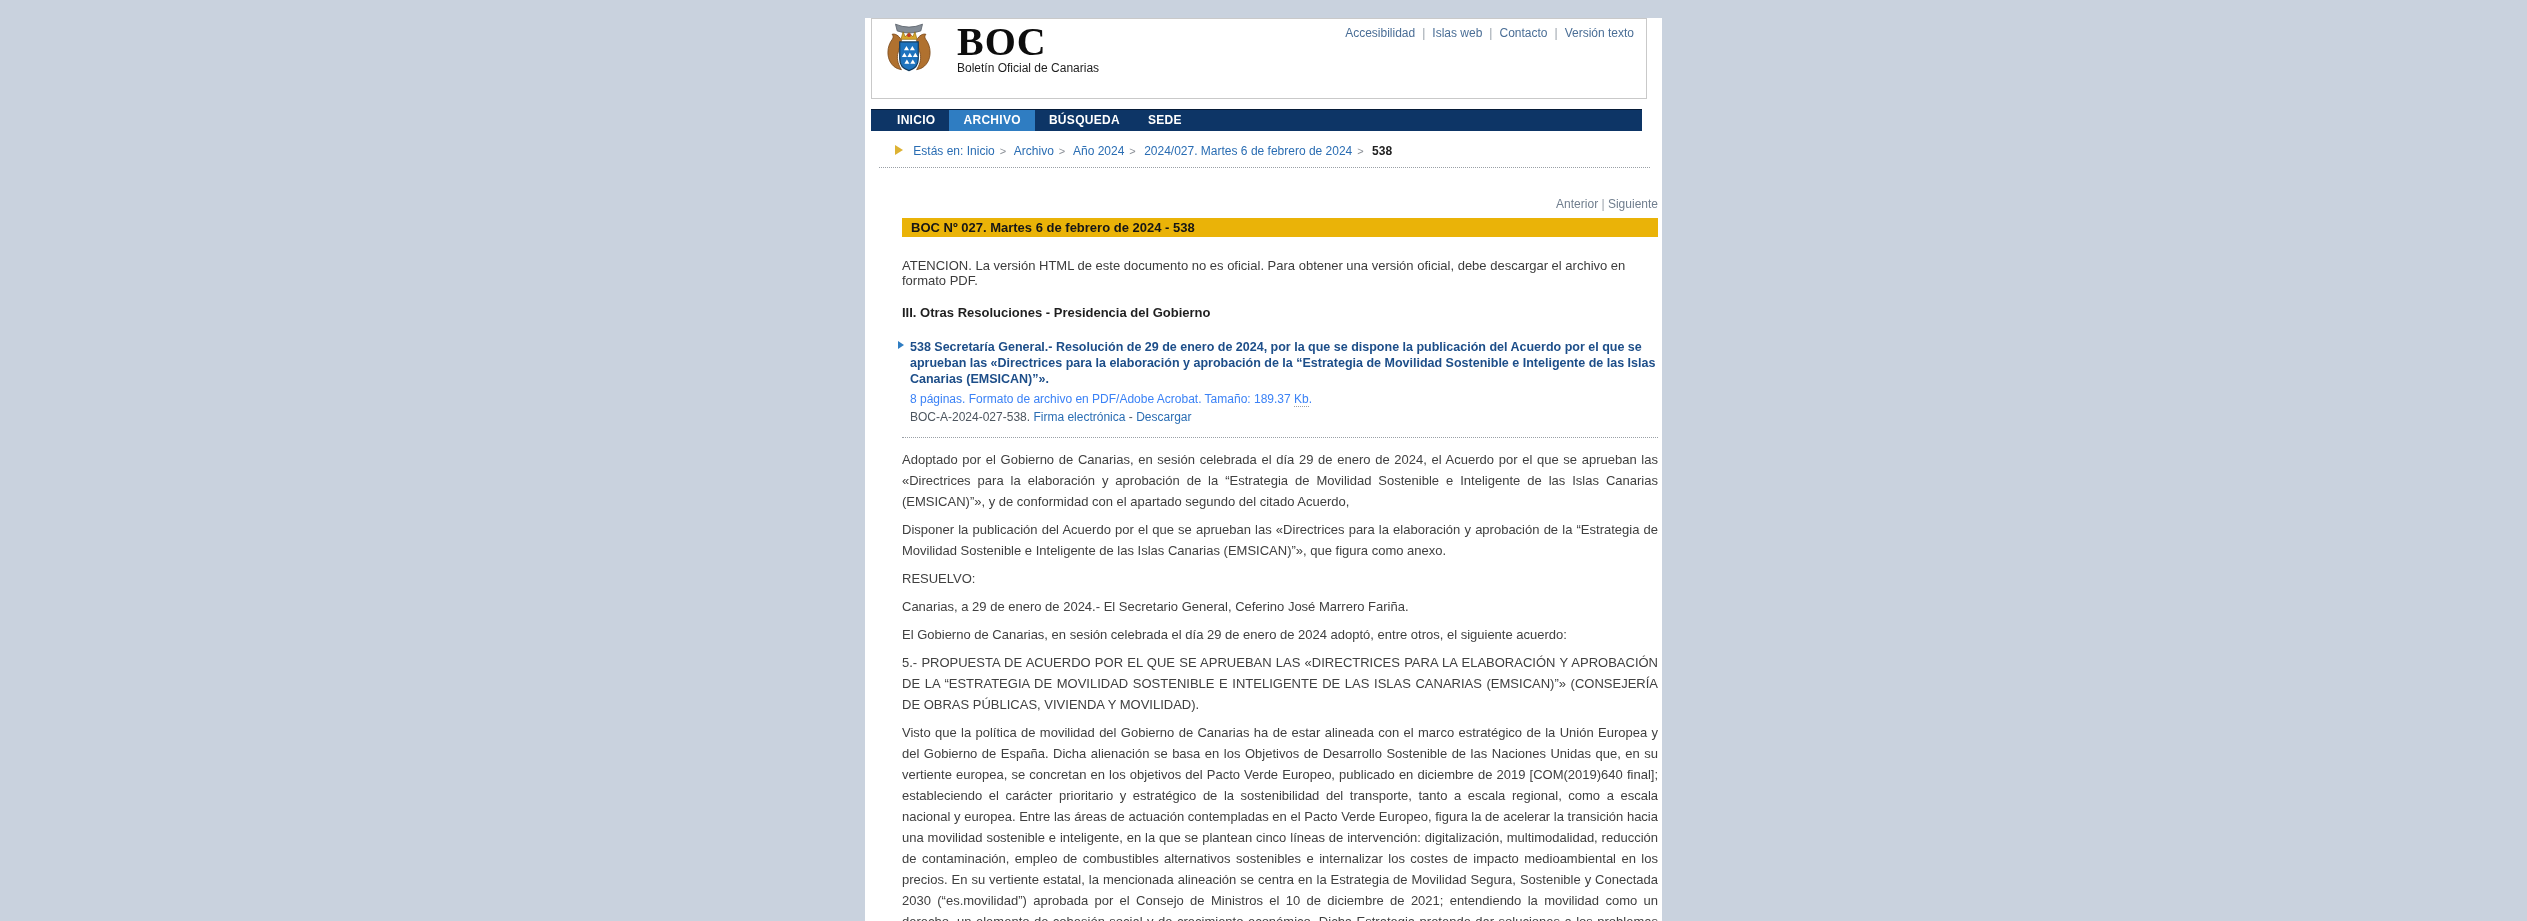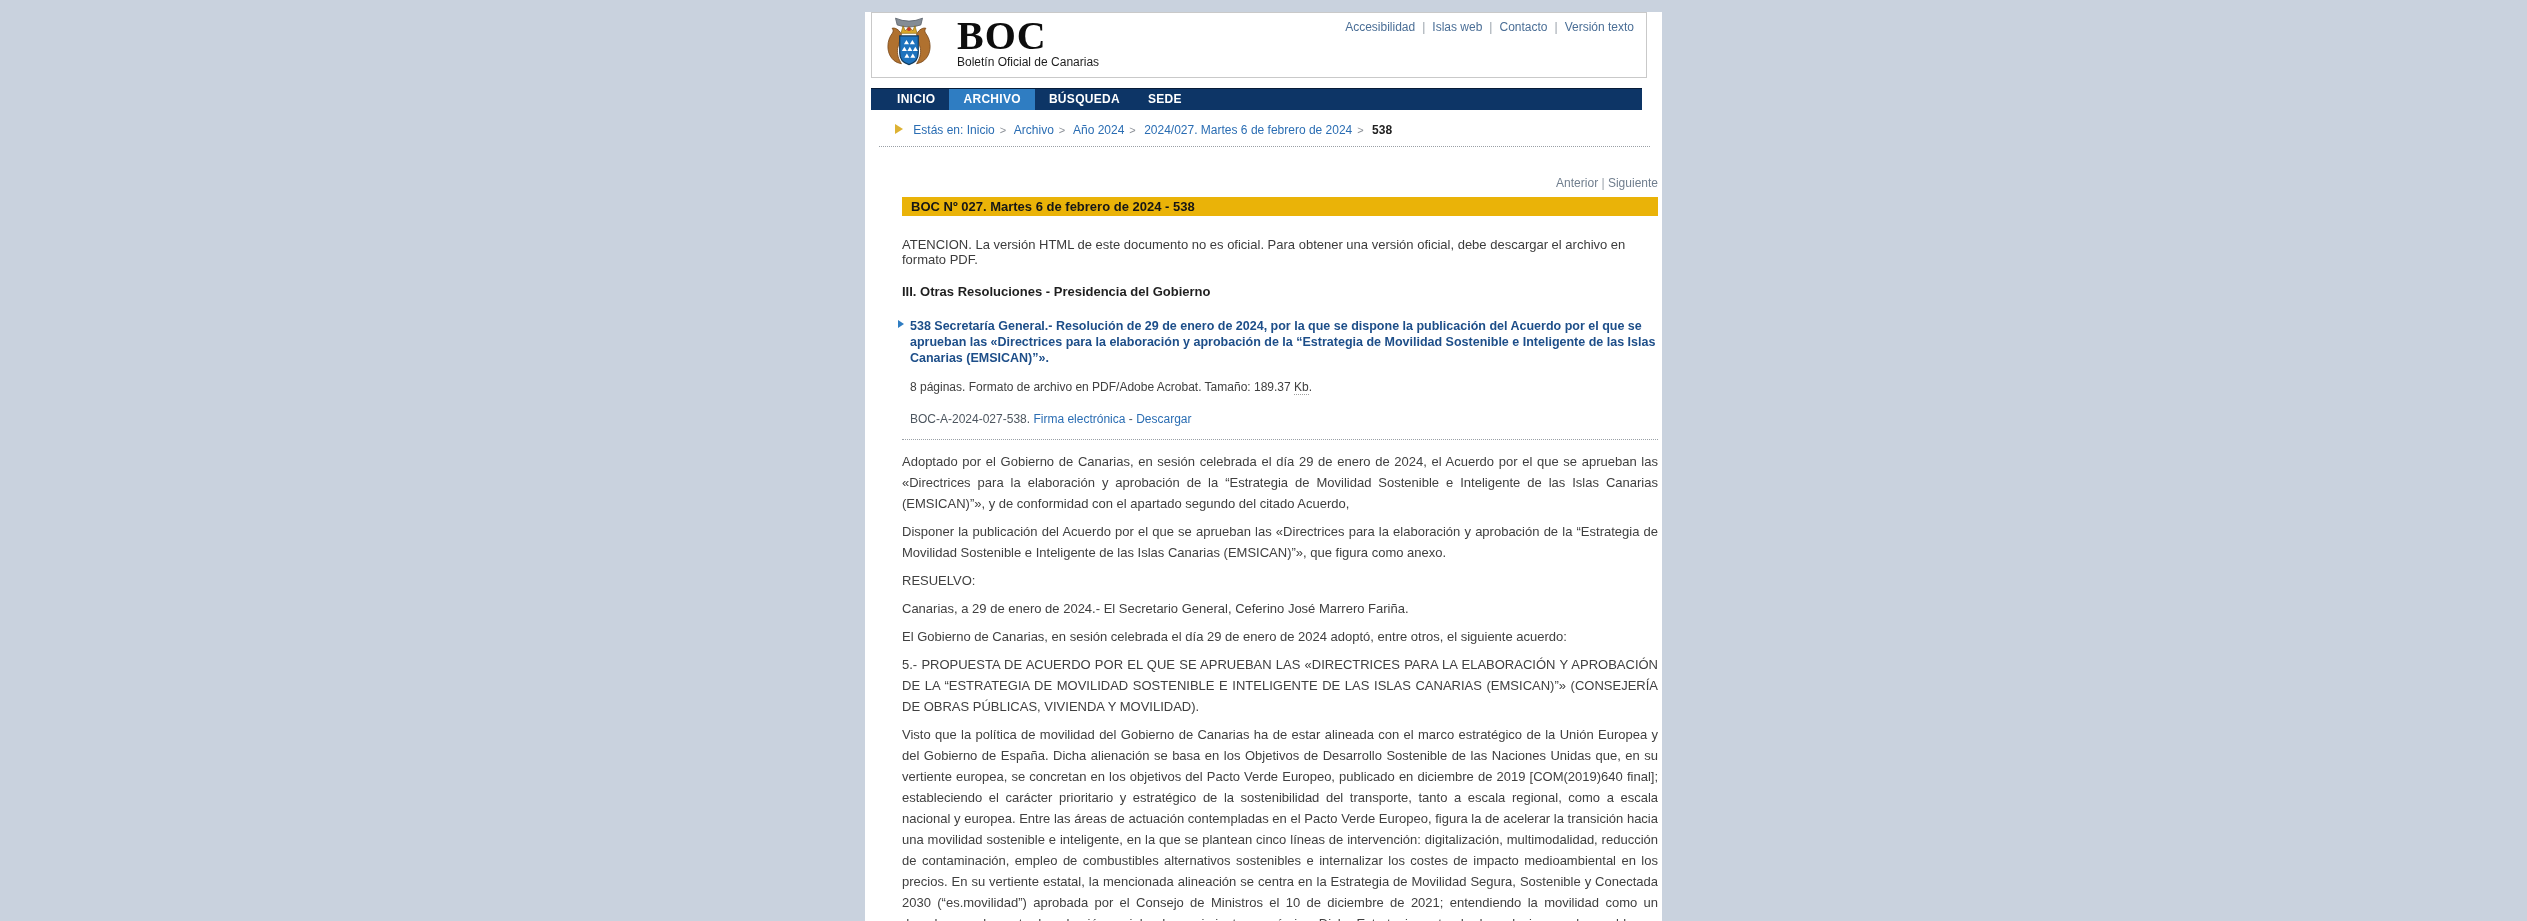--- a/index.html
+++ b/index.html
@@ -8,21 +8,21 @@
     width:2527px; height:921px; overflow:hidden;
     background:#c9d2de;
     font-family:"Liberation Sans", sans-serif;
   }
   .page {
     width:797px; height:921px; margin:0 auto; background:#ffffff;
     position:relative;
   }
   
   .header-box {
-    margin:12px 15px 0 6px; height:66px; border:1px solid #c9c9c9;
+    margin:18px 15px 0 6px; height:81px; border:1px solid #c9c9c9;
     position:relative; background:#fff;
   }
   .coat { position:absolute; left:10px; top:2px; }
   .logo-text { position:absolute; left:85px; top:4px; }
   .logo-acronym {
     font-family:"Liberation Serif", serif; font-weight:bold;
     font-size:40px; line-height:38px; color:#0d0d0d; letter-spacing:1px;
   }
   .logo-subtitle { font-size:12px; color:#1d1d1d; margin-top:0; }
   .utility { position:absolute; right:12px; top:7px; font-size:12px; white-space:nowrap; }
@@ -63,23 +63,23 @@
   .doc-entry { margin-top:19px; position:relative; padding-left:8px; }
   .doc-bullet {
     position:absolute; left:-4px; top:2px; width:0; height:0;
     border-left:6px solid #2f7dc2; border-top:4px solid transparent;
     border-bottom:4px solid transparent;
   }
   .doc-title {
     font-size:12.5px; font-weight:bold; color:#1d4e89;
     text-decoration:none; line-height:16px; display:block;
   }
-  .doc-meta { font-size:12px; color:#404040; margin-top:14px; }
+  .doc-meta { font-size:12px; color:#3b82f6; margin-top:5px; }
   .doc-meta .kb { border-bottom:1px dotted #9e9e9e; }
-  .doc-ref { font-size:12px; color:#4d565f; margin-top:18px; }
+  .doc-ref { font-size:12px; color:#4d565f; margin-top:4px; }
   .doc-ref a { color:#2a6db3; text-decoration:none; }
   .dotted2 { border-bottom:1px dotted #9aa0a6; height:0; margin-top:13px; }
   .body-text { margin-top:11px; }
   .body-text p {
     font-size:13px; line-height:21px; color:#404040;
     text-align:justify; margin:0 0 7px;
   }
 </style>
 </head>
 <body>

